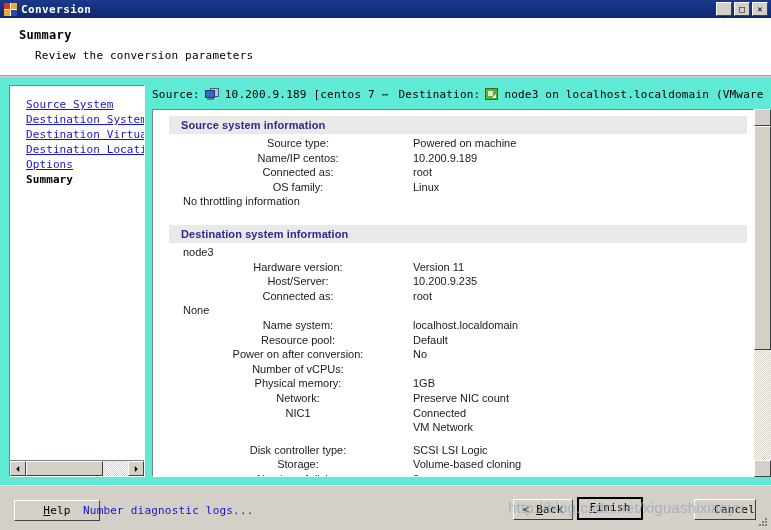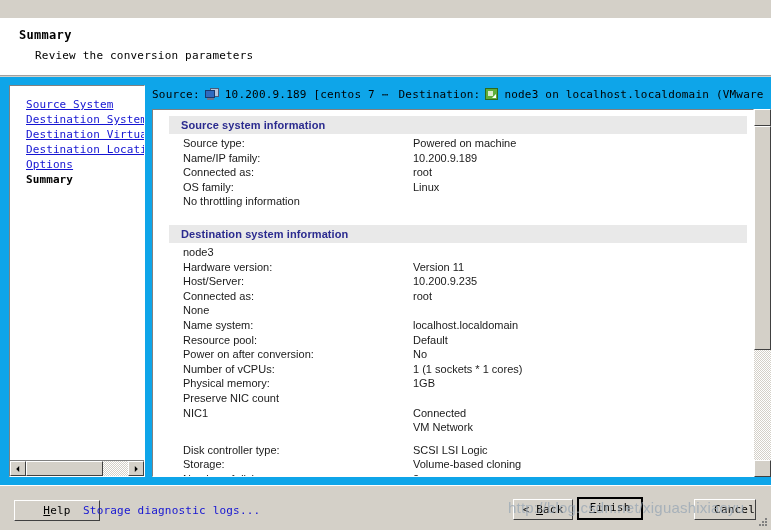--- a/index.html
+++ b/index.html
@@ -111,21 +111,21 @@
     font-size: 11px;
     color: #000000;
     letter-spacing: 0.2px;
   }
 
   
   .body-area {
     position: absolute;
     left: 0; top: 77px;
     width: 771px; height: 408px;
-    background: #0ea5e9;
+    background: #5eead4;
   }
 
   
   .nav-panel {
     position: absolute;
     left: 9px; top: 8px;
     width: 136px; height: 392px;
     background: #ffffff;
     border-top: 1px solid #808080;
     border-left: 1px solid #808080;
@@ -327,20 +327,21 @@
     font-family: "Liberation Sans", sans-serif;
     font-size: 11px;
     color: #1a1a1a;
     line-height: 14.6px;
     padding-left: 30px;
   }
   .row .k {
     width: 230px;
     flex: 0 0 auto;
     white-space: nowrap;
+    text-align: center;
   }
   .row .v {
     flex: 1 1 auto;
     white-space: nowrap;
   }
   .row.fullwidth .k { width: auto; }
   .row.spacer { height: 8px; }
 
   
   .pane-vscroll {
@@ -453,20 +454,40 @@
     white-space: nowrap;
     letter-spacing: 0.2px;
     pointer-events: none;
   }
 </style>
 </head>
 <body>
 
 <div id="app">
 
+  <div class="titlebar">
+    <div class="title-icon">
+      <i class="ti-a"></i>
+        <i class="ti-b"></i>
+        <i class="ti-c"></i>
+        <i class="ti-d"></i>
+    </div>
+    <div class="title-text">Conversion</div>
+    <div class="win-btns">
+      <div class="win-btn wb-min">
+        <span>_</span>
+      </div>
+      <div class="win-btn wb-max">
+        <span>□</span>
+      </div>
+      <div class="win-btn wb-close">
+        <span>✕</span>
+      </div>
+    </div>
+  </div>
 
   <div class="header">
     <div class="header-title">Summary</div>
     <div class="header-sub">Review the conversion parameters</div>
   </div>
 
   <div class="body-area">
 
     <div class="nav-panel">
       <div class="nav-list">
@@ -502,21 +523,21 @@
       </div>
 
       <div class="scroll-pane">
         <div class="pane-inner">
             <div class="section-head">Source system information</div>
             <div class="row">
               <span class="k">Source type:</span>
               <span class="v">Powered on machine</span>
             </div>
             <div class="row">
-              <span class="k">Name/IP family:</span>
+              <span class="k">Name/IP centos:</span>
               <span class="v">10.200.9.189</span>
             </div>
             <div class="row">
               <span class="k">Connected as:</span>
               <span class="v">root</span>
             </div>
             <div class="row">
               <span class="k">OS family:</span>
               <span class="v">Linux</span>
             </div>
@@ -550,27 +571,27 @@
             <div class="row">
               <span class="k">Resource pool:</span>
               <span class="v">Default</span>
             </div>
             <div class="row">
               <span class="k">Power on after conversion:</span>
               <span class="v">No</span>
             </div>
             <div class="row">
               <span class="k">Number of vCPUs:</span>
-              <span class="v">1 (1 sockets * 1 cores)</span>
             </div>
             <div class="row">
               <span class="k">Physical memory:</span>
               <span class="v">1GB</span>
             </div>
             <div class="row">
+              <span class="k">Network:</span>
               <span class="v">Preserve NIC count</span>
             </div>
             <div class="row">
               <span class="k">NIC1</span>
               <span class="v">Connected</span>
             </div>
             <div class="row">
               <span class="k"></span>
               <span class="v">VM Network</span>
             </div>
@@ -598,21 +619,21 @@
         <div class="sb-arrow-v sb-down"></div>
       </div>
 
     </div>
   </div>
 
   <div class="footer"></div>
 
   <div class="btn" id="help-btn" style="left:14px; top:500px; width:86px;"><u>H</u>elp</div>
 
-  <div class="footer-link">Storage diagnostic logs...</div>
+  <div class="footer-link">Number diagnostic logs...</div>
 
   <div class="btn" id="back-btn" style="left:513px; top:499px; width:60px;">&lt; <u>B</u>ack</div>
   <div class="btn focused" id="finish-btn" style="left:577px; top:497px; width:66px; height:23px;"><u>F</u>inish</div>
   <div class="btn" id="cancel-btn" style="left:694px; top:499px; width:62px;text-align:right;">Cancel</div>
 
   <div class="watermark">http://blog.csdn.net/xiguashixiaoyu</div>
 
   <div class="resize-grip">
     <i style="left:8px; top:2px;"></i>
     <i style="left:5px; top:5px;"></i>

